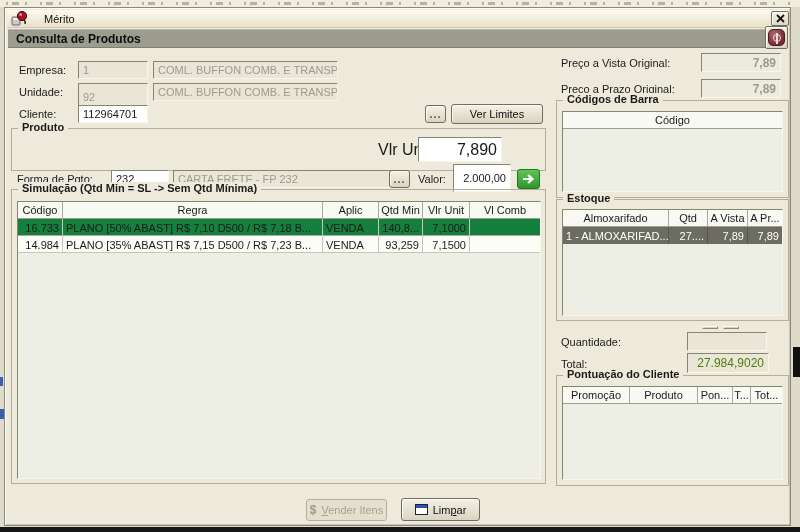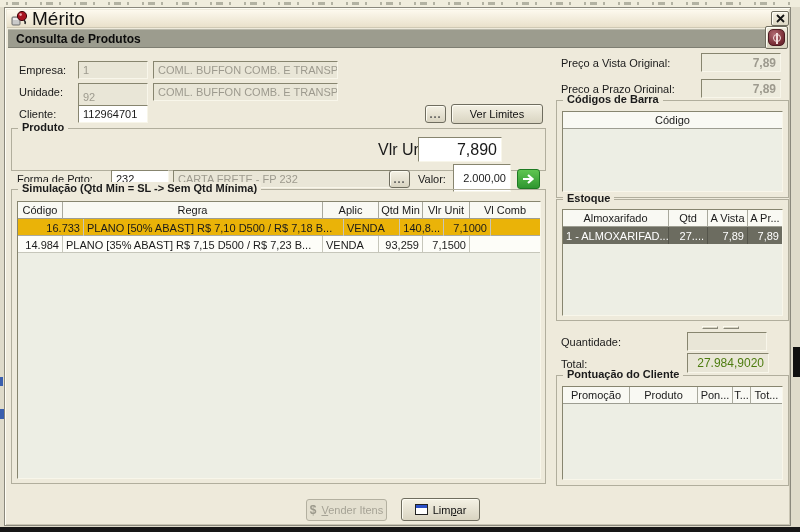--- a/index.html
+++ b/index.html
@@ -15,21 +15,21 @@
   .right-black { left:793px; top:347px; width:7px; height:30px; background:#101010; }
   .blue-speck1 { left:0; top:377px; width:3px; height:9px; background:#3b5fae; }
   .blue-speck2 { left:0; top:409px; width:4px; height:10px; background:#3b5fae; }
   .bottom-bar { left:0; top:527px; width:800px; height:5px; background:#161616; }
 
   
   .win { left:4px; top:7px; width:787px; height:519px; background:#eeeadb;
     border:1px solid #8a887c; box-shadow: inset 1px 1px 0 #fffef5, inset -1px -1px 0 #c9c5b4; }
   .titlebar { left:2px; top:2px; width:781px; height:18px;
     background:linear-gradient(#fdf9ee,#e9e1cb); border-bottom:1px solid #cfc9b4; display:flex; align-items:center; }
-  .title-text { margin-left:4px; font-size:19px; color:#111; }
+  .title-text { margin-left:16px; font-size:11px; color:#111; }
   .close-btn { left:766px; top:3px; width:18px; height:15px; background:linear-gradient(#f5f1e4,#ddd8c5);
     border:1px solid #6f6d5f; box-shadow:inset 1px 1px 0 #fffef6; border-radius:2px;
     display:flex; align-items:center; justify-content:center; cursor:default; }
   .headerbar { left:3px; top:21px; width:779px; height:19px; background:#9c9c8e;
     border-top:1px solid #b9b9ab; border-bottom:1px solid #7e7e72; display:flex; align-items:center; }
   .header-text { margin-left:8px; font-weight:bold; font-size:12px; color:#0c0c0c; }
   .power-btn { left:760px; top:18px; width:23px; height:23px; background:linear-gradient(#f2eee0,#d8d3bf);
     border:1px solid #6f6d5f; box-shadow:inset 1px 1px 0 #fffef6; border-radius:2px;
     display:flex; align-items:center; justify-content:center; }
   .power-core { width:17px; height:17px; border-radius:5px; background:radial-gradient(circle at 35% 30%, #b06a72, #7c3039 65%, #5c1f28);
@@ -58,21 +58,21 @@
   .legend { position:absolute; top:-8px; left:6px; background:#eeeadb; padding:0 4px; font-weight:bold; }
 
   
   .tbl { background:#edeee4; border:1px solid; border-color:#87856f #f8f6ea #f8f6ea #87856f; overflow:hidden; }
   .trow { display:flex; height:17px; }
   .th { background:#f9f9f3; border-right:1px solid #a9a99d; border-bottom:1px solid #9d9d91;
     display:flex; align-items:center; justify-content:center; height:17px; overflow:hidden; white-space:nowrap; }
   .td { border-right:1px solid #c6c6ba; display:flex; align-items:center; padding:0 3px;
     height:17px; overflow:hidden; white-space:nowrap; }
   .td.rt { justify-content:flex-end; }
-  .row-sel-light { background:#eab308; border-bottom:1px solid #aaaaa0;padding-left:21px; }
+  .row-sel-light { background:#15803d; border-bottom:1px solid #aaaaa0; }
   .row-plain { background:#fdfdf8; border-bottom:1px solid #c6c6ba; }
   .row-sel-dark { background:#6c6c60; color:#fff; }
   .row-sel-dark .td { border-right:1px solid #55554b; }
 
   .grip { height:3px; background:#d6d2c0; border:1px solid; border-color:#fbf9ee #8a8879 #8a8879 #fbf9ee; }
 
   .big-bold { font-weight:bold; font-size:15px; }
   .val-bold { font-weight:normal; font-size:16px; }
   .ulined { text-decoration:underline; }
 

